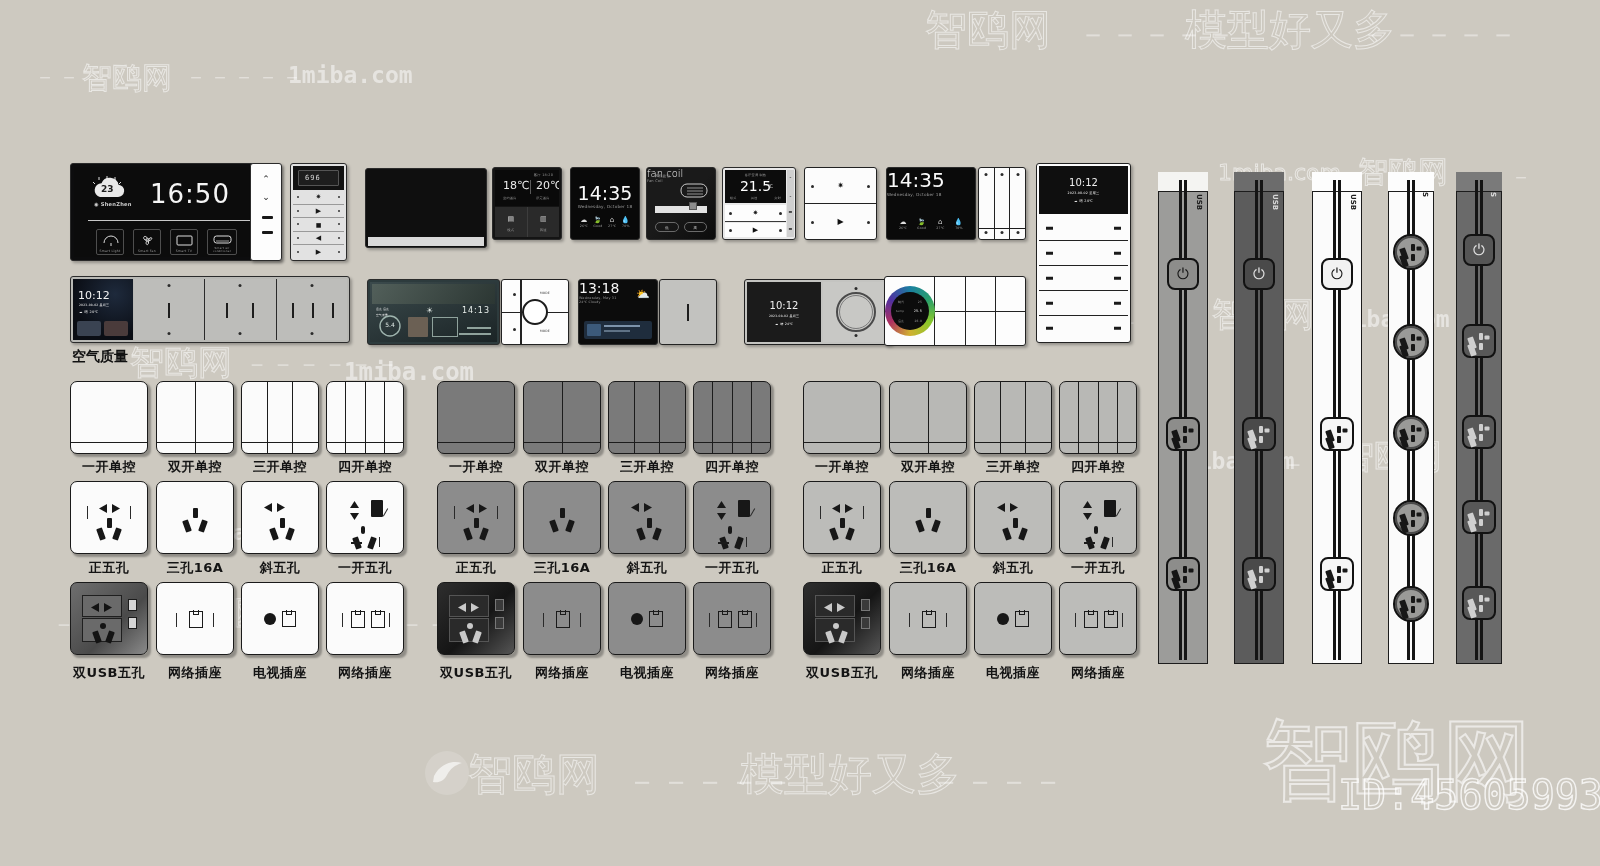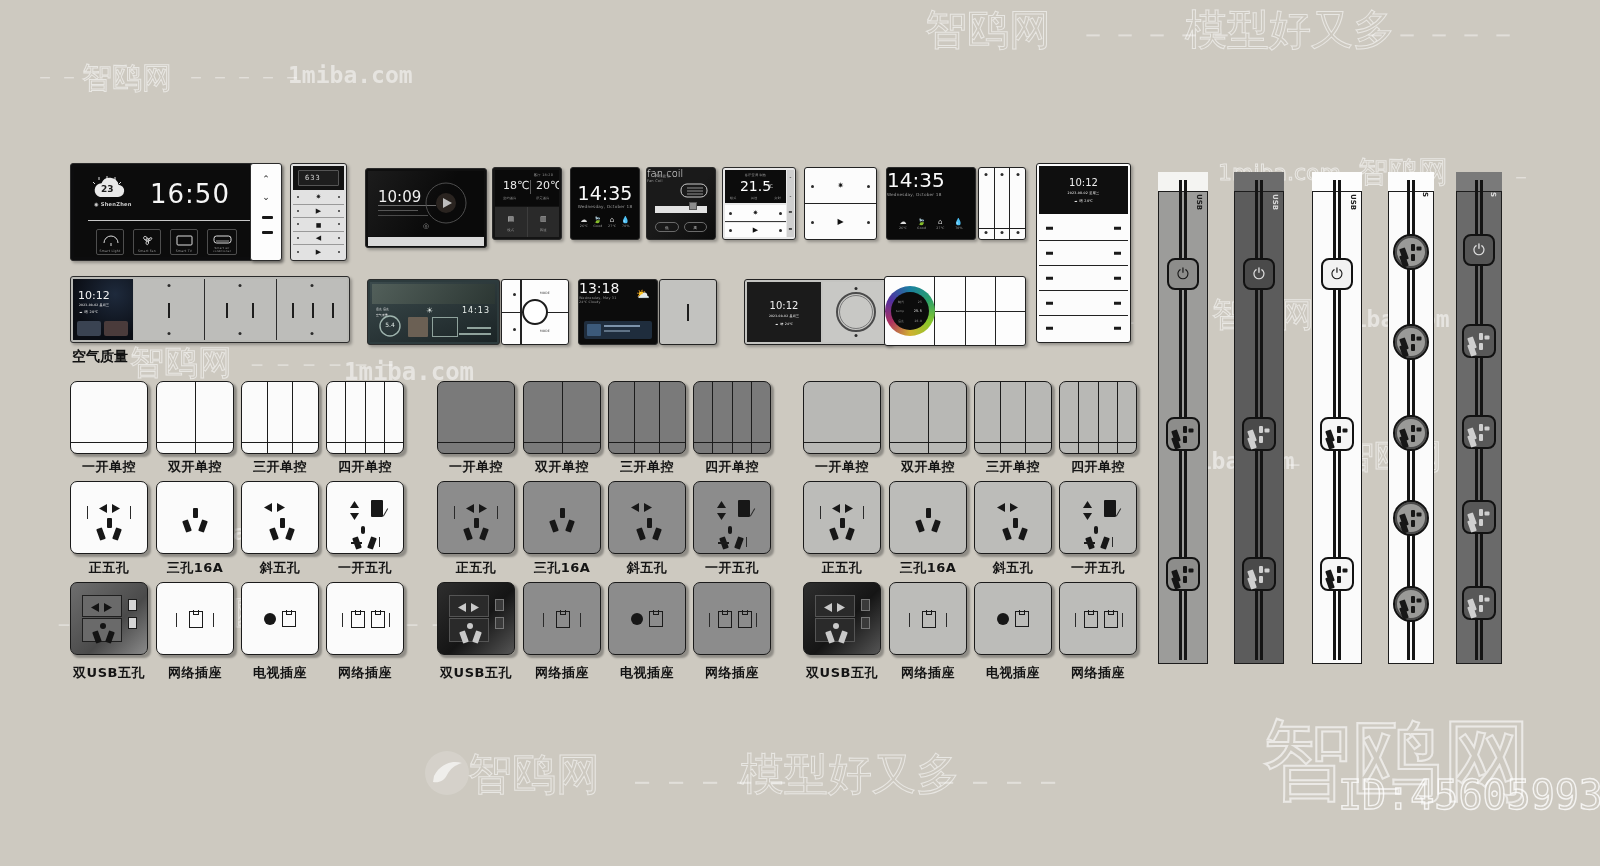--- a/index.html
+++ b/index.html
@@ -235,21 +235,21 @@
     <div style="position:absolute;left:0;right:0;top:28px;text-align:center;font-size:9px;color:#181818;">⌄</div>
     <div style="position:absolute;left:11px;top:52px;width:11px;height:3px;background:#181818;border-radius:1px;"></div>
     <div style="position:absolute;left:11px;top:67px;width:11px;height:3px;background:#181818;border-radius:1px;"></div>
   </div>
 
   <div class="panel" style="left:290px; top:163px; width:57px; height:98px; background:#e2e2e2; border:1.4px solid #2b2b2b;">
     <div class="screen" style="left:2px;right:2px;top:2px;height:24px;background:#121212;">
       <div style="position:absolute;left:5px;top:4px;right:5px;height:16px;
                   background:#1e1e1e;border:.6px solid #555;border-radius:1px;"></div>
       <div style="position:absolute;left:12px;top:8px;font-size:7px;color:#d8d8d8;
-                  font-family:'DejaVu Sans Mono',monospace;letter-spacing:1px;">633</div>
+                  font-family:'DejaVu Sans Mono',monospace;letter-spacing:1px;">696</div>
     </div>
     <div style="position:absolute;left:2px;right:2px;top:27px;bottom:2px;display:flex;flex-direction:column;">
       <div class="kp" style="flex:1;border-bottom:1px solid #9a9a9a;position:relative;">
         <span style="position:absolute;left:4px;top:50%;transform:translateY(-50%);width:2px;height:2px;background:#333;border-radius:50%;"></span>
         <span style="position:absolute;right:4px;top:50%;transform:translateY(-50%);width:2px;height:2px;background:#333;border-radius:50%;"></span>
         <span style="position:absolute;left:50%;top:50%;transform:translate(-50%,-50%);font-size:7px;color:#181818;">✷</span>
       </div>
       <div class="kp" style="flex:1;border-bottom:1px solid #9a9a9a;position:relative;">
         <span style="position:absolute;left:4px;top:50%;transform:translateY(-50%);width:2px;height:2px;background:#333;border-radius:50%;"></span>
         <span style="position:absolute;right:4px;top:50%;transform:translateY(-50%);width:2px;height:2px;background:#333;border-radius:50%;"></span>
@@ -267,33 +267,20 @@
       </div>
       <div class="kp" style="flex:1;position:relative;">
         <span style="position:absolute;left:4px;top:50%;transform:translateY(-50%);width:2px;height:2px;background:#333;border-radius:50%;"></span>
         <span style="position:absolute;right:4px;top:50%;transform:translateY(-50%);width:2px;height:2px;background:#333;border-radius:50%;"></span>
         <span style="position:absolute;left:50%;top:50%;transform:translate(-50%,-50%);font-size:7px;color:#181818;">▶</span>
       </div>
     </div>
   </div>
 
   <div class="panel" style="left:365px; top:168px; width:122px; height:80px; background:#0f0f0f; border:1.4px solid #2b2b2b;">
-    <div class="screen" style="left:2px;right:2px;top:2px;bottom:11px;
-                background:linear-gradient(120deg,#1c1c1c,#0a0a0a 60%);">
-      <div class="t" style="left:10px;top:17px;font-size:15px;color:#f0f0f0;">10:09</div>
-      <div style="position:absolute;left:10px;top:34px;width:58px;height:1px;background:#6a6a6a;"></div>
-      <div style="position:absolute;left:10px;top:39px;width:40px;height:1px;background:#565656;"></div>
-      <div style="position:absolute;left:10px;top:44px;width:50px;height:1px;background:#4a4a4a;"></div>
-      <svg style="position:absolute;right:16px;top:10px;" width="44" height="44" viewBox="0 0 44 44">
-        <circle cx="22" cy="22" r="20" fill="none" stroke="#4d4d4d" stroke-width="1"></circle>
-        <circle cx="22" cy="22" r="10" fill="#2a2420"></circle>
-        <polygon points="19,17 28,22 19,27" fill="#bdbdbd"></polygon>
-      </svg>
-      <div style="position:absolute;left:50%;transform:translateX(-50%);bottom:6px;font-size:7px;color:#9a9a9a;">◎</div>
-    </div>
     <div style="position:absolute;left:2px;right:2px;bottom:1px;height:9px;background:#d9d9d9;"></div>
   </div>
 
   <div class="panel" style="left:492px; top:167px; width:70px; height:73px; background:#141414; border:1.4px solid #2b2b2b;">
     <div class="screen" style="left:2px;right:2px;top:2px;height:36px;background:#0a0a0a;">
       <div class="tiny" style="position:absolute;right:6px;top:3px;font-size:3.4px;">客厅 18:20</div>
       <div class="t" style="left:8px;top:9px;font-size:11px;color:#ececec;">18℃</div>
       <div style="position:absolute;left:35px;top:10px;width:1px;height:14px;background:#5a5a5a;"></div>
       <div class="t" style="left:41px;top:9px;font-size:11px;color:#ececec;">20℃</div>
       <div class="tiny" style="position:absolute;left:8px;top:26px;font-size:3.2px;">室内温度</div>

